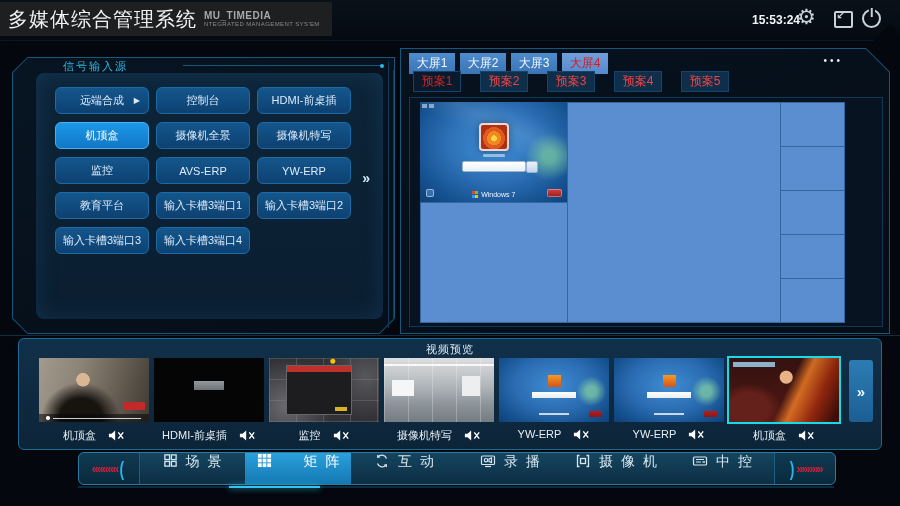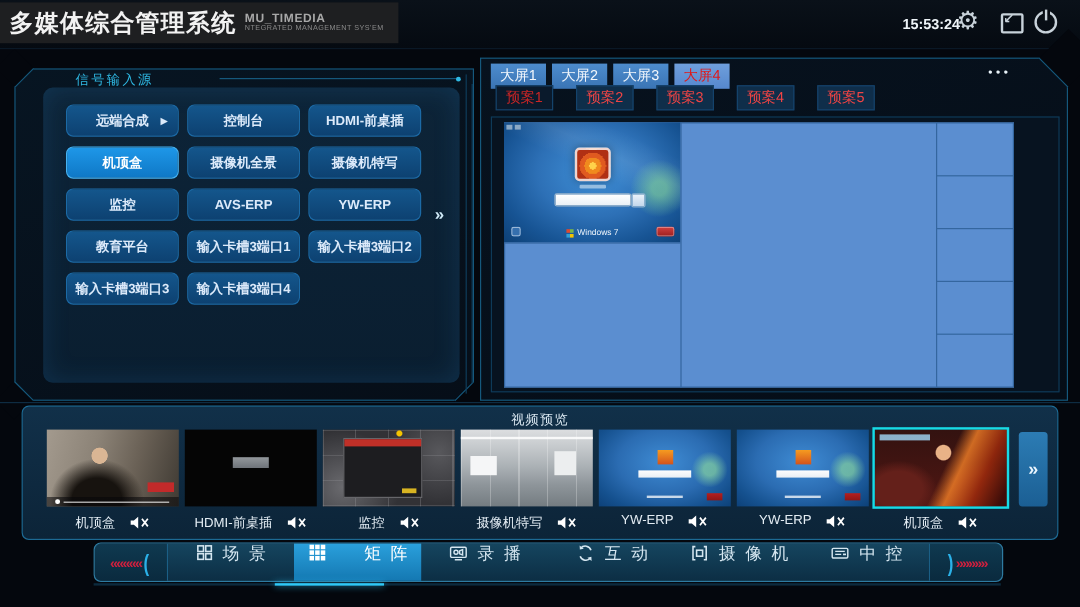--- a/index.html
+++ b/index.html
@@ -1,21 +1,21 @@
 <!DOCTYPE html>
 <html><head>
 <meta charset="utf-8">
 <style>
   html,body{margin:0;padding:0;background:#04070d;}
   .stage{position:relative;width:900px;height:506px;background:#04070d;overflow:hidden;
          font-family:"Liberation Sans","DejaVu Sans",sans-serif;}
   
   .topbar{position:absolute;left:0;top:0;right:0;height:40px;background:linear-gradient(#0a1119,#050a11);border-bottom:1px solid #0a1826;}
   .title-block{position:absolute;left:0;top:2px;height:34px;background:#1e1f21;display:flex;align-items:center;padding:0 12px 0 8px;}
-  .app-title{color:#f2f2f2;font-size:20px;font-weight:bold;letter-spacing:1px;white-space:nowrap;}
+  .app-title{color:#f2f2f2;font-size:20px;font-weight:normal;letter-spacing:1px;white-space:nowrap;}
   .app-sub{margin-left:7px;display:flex;flex-direction:column;line-height:1.15;}
   .sub1{color:#a8a8a8;font-size:10px;font-weight:bold;letter-spacing:.5px;}
   .sub2{color:#8a8a8a;font-size:6px;letter-spacing:.4px;}
   .clock{position:absolute;left:752px;top:13px;color:#eef4f8;font-size:12px;font-weight:bold;}
   .gear{position:absolute;left:797px;top:5px;color:#c8d2da;font-size:21px;cursor:pointer;}
   .winbox{position:absolute;left:834px;top:11px;width:15px;height:13px;border:2px solid #c8d2da;border-radius:2px;}
   .winbox .arr{position:absolute;left:0px;top:-4px;color:#c8d2da;font-size:11px;font-weight:bold;}
   .power{position:absolute;left:862px;top:9px;width:15px;height:15px;border:2px solid #c8d2da;border-radius:50%;}
   .power::before{content:"";position:absolute;left:50%;top:-3px;transform:translateX(-50%);width:6px;height:5px;background:#060b12;}
   .power::after{content:"";position:absolute;left:50%;top:-3px;transform:translateX(-50%);width:2.5px;height:9px;background:#c8d2da;}
@@ -23,21 +23,21 @@
   .cut{position:absolute;width:22px;height:22px;background:#04070d;transform:rotate(45deg);}
   .cut.tl{left:-12px;top:-12px;border-right:1px solid #15587c;}
   .cut.bl{left:-12px;bottom:-12px;border-top:1px solid #15587c;}
   .cut.br{right:-12px;bottom:-12px;border-left:1px solid #15587c;}
   .cut.tr{width:34px;height:34px;right:-18px;top:-18px;border-bottom:1px solid #15587c;}
   
   .left-panel{position:absolute;left:12px;top:57px;width:381px;height:275px;border:1px solid #15587c;background:linear-gradient(160deg,#071522,#060e18);}
   .panel-header{position:absolute;left:50px;top:1px;color:#2fb9e4;font-size:11px;letter-spacing:2px;}
   .header-line{position:absolute;left:170px;top:7px;right:12px;height:1px;background:#15587c;}
   .header-line::after{content:"";position:absolute;right:-2px;top:-1.5px;width:4px;height:4px;border-radius:50%;background:#2fb9e4;}
-  .source-box{position:absolute;left:23px;top:15px;width:347px;height:246px;border-radius:8px;background:linear-gradient(#0d2438,#0a1e30);box-shadow:inset 0 0 22px rgba(45,140,210,.18);font-weight:bold;}
+  .source-box{position:absolute;left:23px;top:15px;width:347px;height:246px;border-radius:8px;background:linear-gradient(#0d2438,#0a1e30);box-shadow:inset 0 0 22px rgba(45,140,210,.18);}
   .source-grid{position:absolute;left:19px;top:14px;display:grid;grid-template-columns:repeat(3,94px);gap:8px 7px;}
   .src-btn{position:relative;height:25px;background:linear-gradient(#14568c,#0d4171);border:1px solid #1c6aa6;border-radius:6px;color:#dceafa;font-size:11px;display:flex;align-items:center;justify-content:center;cursor:pointer;white-space:nowrap;}
   .src-btn.selected{background:linear-gradient(#1e97e8,#0f78c6);border-color:#45b2f2;color:#fff;}
   .src-play{position:absolute;right:8px;font-size:8px;color:#dceafa;}
   .expand-arrow{position:absolute;right:24px;top:112px;color:#cfe9f6;font-size:14px;font-weight:bold;cursor:pointer;}
   .conn{position:absolute;width:1px;background:#0e3c5a;}
   
   .right-panel{position:absolute;left:400px;top:48px;width:488px;height:284px;border:1px solid #15587c;background:linear-gradient(160deg,#07121e,#050d17);}
   .menu-dots{position:absolute;right:46px;top:6px;color:#e8f2f8;font-size:10px;letter-spacing:3px;cursor:pointer;}
   .screen-tabs{position:absolute;left:8px;top:4px;display:flex;gap:5px;}
@@ -390,42 +390,42 @@
                 <rect x="6" y="11" width="4" height="4"></rect>
                 <rect x="11" y="11" width="4" height="4"></rect>
               </g>
             </svg>
           </span>
           <span class="nav-lbl sp">矩阵</span>
         </div>
         <div class="nav-item">
           <span class="nav-ic">
             <svg viewBox="0 0 16 16" width="16" height="16">
+              <g fill="none" stroke="currentColor" stroke-width="1.3">
+                <path d="M12.5 5.5a5 5 0 0 0-8.6-1.6"></path>
+                <path d="M3.5 10.5a5 5 0 0 0 8.6 1.6"></path>
+              </g>
+              <path d="M3 1.5 3.2 5 6.5 4.2Z" fill="currentColor"></path>
+              <path d="M13 14.5 12.8 11 9.5 11.8Z" fill="currentColor"></path>
+            </svg>
+          </span>
+          <span class="nav-lbl sp">互动</span>
+        </div>
+        <div class="nav-item">
+          <span class="nav-ic">
+            <svg viewBox="0 0 16 16" width="16" height="16">
               <g fill="none" stroke="currentColor" stroke-width="1.2">
                 <rect x="1.5" y="3" width="13" height="8.5" rx="1"></rect>
                 <circle cx="6" cy="7.2" r="1.7"></circle>
                 <path d="M9 6l2.5-1v4.5L9 8.5z"></path>
                 <path d="M5 13.5h6"></path>
               </g>
             </svg>
           </span>
           <span class="nav-lbl sp">录播</span>
-        </div>
-        <div class="nav-item">
-          <span class="nav-ic">
-            <svg viewBox="0 0 16 16" width="16" height="16">
-              <g fill="none" stroke="currentColor" stroke-width="1.3">
-                <path d="M12.5 5.5a5 5 0 0 0-8.6-1.6"></path>
-                <path d="M3.5 10.5a5 5 0 0 0 8.6 1.6"></path>
-              </g>
-              <path d="M3 1.5 3.2 5 6.5 4.2Z" fill="currentColor"></path>
-              <path d="M13 14.5 12.8 11 9.5 11.8Z" fill="currentColor"></path>
-            </svg>
-          </span>
-          <span class="nav-lbl sp">互动</span>
         </div>
         <div class="nav-item">
           <span class="nav-ic">
             <svg viewBox="0 0 16 16" width="16" height="16">
               <g fill="none" stroke="currentColor" stroke-width="1.3">
                 <path d="M4.5 2.5h-2v11h2"></path>
                 <path d="M11.5 2.5h2v11h-2"></path>
                 <rect x="5.5" y="5.5" width="5" height="5"></rect>
               </g>
             </svg>

